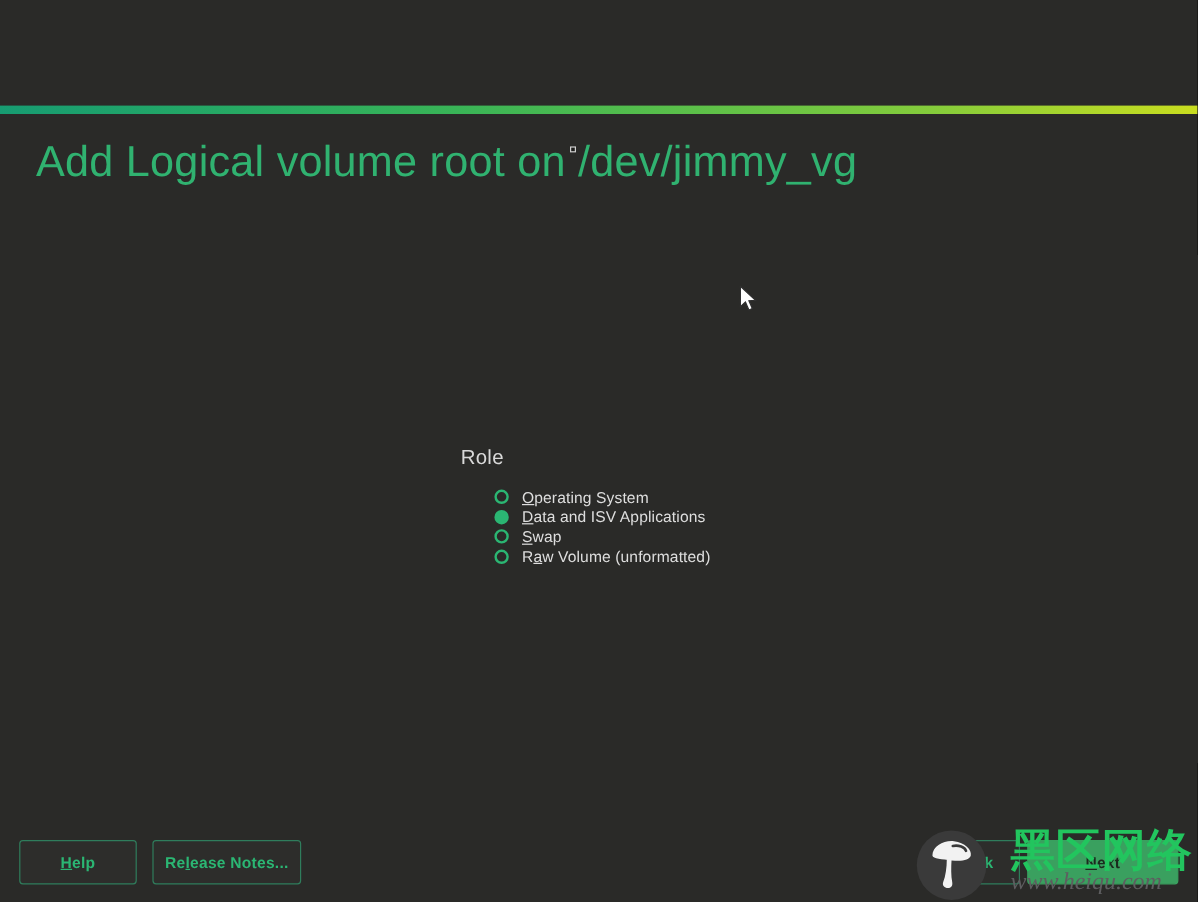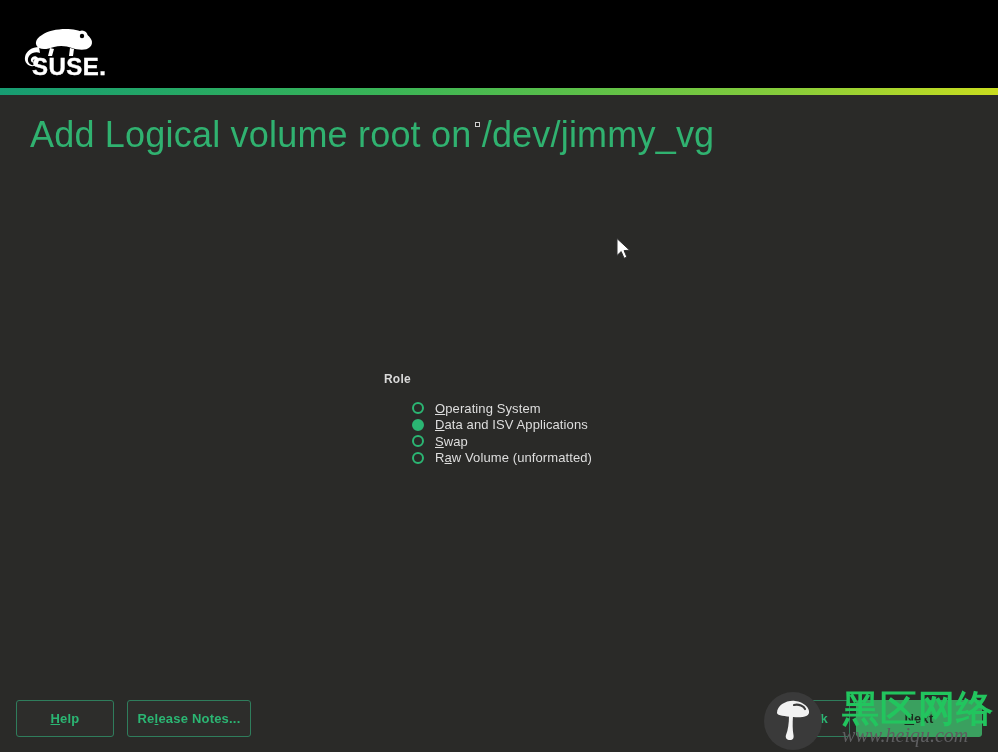--- a/index.html
+++ b/index.html
@@ -86,25 +86,24 @@
     width: 998px;
     height: 585px;
   }
 
   #role-group {
     position: absolute;
     left: 384px;
     top: 277px;
   }
   #role-caption {
-    font-size: 12px;
+    font-size: 17px;
     color: #d9d9d9;
     margin: 0 0 14px 0;
     letter-spacing: 0.2px;
-    font-weight: bold;
   }
   .radio-list {
     margin: 0;
     padding: 0 0 0 28px;
     list-style: none;
   }
   .radio-row {
     display: flex;
     align-items: center;
     height: 16.5px;
@@ -224,46 +223,20 @@
     font-size: 20px;
     color: #5e5e60;
     white-space: nowrap;
   }
 </style>
 </head>
 <body>
 
 <div id="screen">
 
-  <div id="banner">
-    <div id="logo">
-      <svg width="112" height="52" viewBox="0 0 112 52" xmlns="http://www.w3.org/2000/svg">
-        <g fill="#ffffff">
-
-          <path d="M30 9 C40 2, 62 1, 72 7 C80 11, 82 17, 78 21 C74 25, 66 24, 60 22
-                   C55 20, 48 19, 42 21 C36 23, 31 24, 27 22 C22 19, 23 13, 30 9 Z"></path>
-
-          <circle cx="70" cy="10" r="5.6"></circle>
-          <circle cx="70" cy="10" r="2.2" fill="#000000"></circle>
-
-          <path d="M27 21 C20 21, 14 25, 13 31 C12 37, 17 41, 22 40 C26 39, 28 35, 26 32
-                   C24 29, 20 30, 19 33 C18.4 35, 20 37, 21.6 36.4 C20.4 35.6, 20.6 34, 22 33.6
-                   C23.6 33.2, 25 34.6, 24.6 36.2 C24 38.6, 21 40, 18.6 38.6
-                   C15.6 37, 15 32.6, 17.4 29.6 C20 26.4, 24.6 25.6, 28 27 Z"></path>
-
-          <path d="M38 22 L36 30 L40 30 L42 23 Z"></path>
-          <path d="M58 22 L57 30 L61 30 L62 23 Z"></path>
-        </g>
-
-        <g fill="#ffffff" stroke="#ffffff" stroke-width="0.4">
-          <text x="20" y="49" font-family="Liberation Sans, sans-serif" font-size="24" font-weight="bold" letter-spacing="0.5">SUSE.</text>
-        </g>
-      </svg>
-    </div>
-  </div>
 
   <div id="green-rule"></div>
 
   <div id="page-title">Add Logical volume root on /dev/jimmy_vg</div>
   <div id="title-artifact"></div>
 
   <div id="content">
 
     <div id="role-group">
       <div id="role-caption">Role</div>

